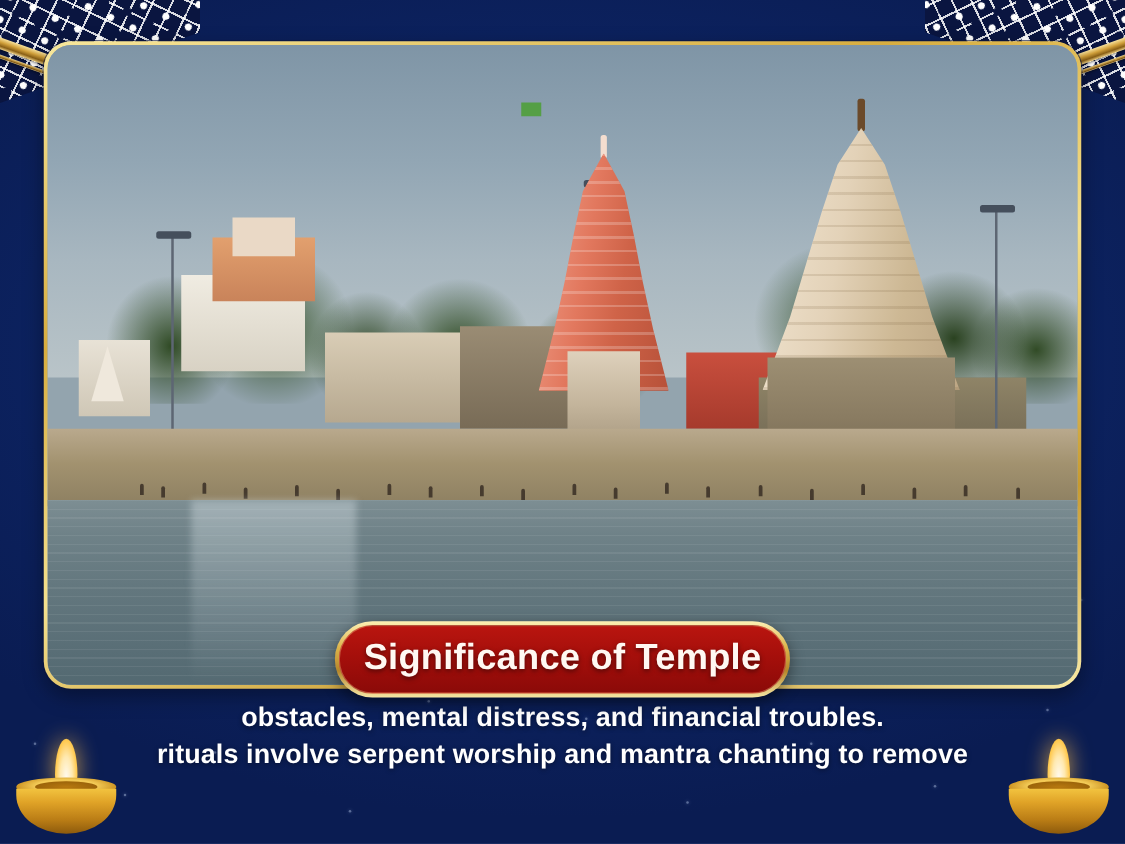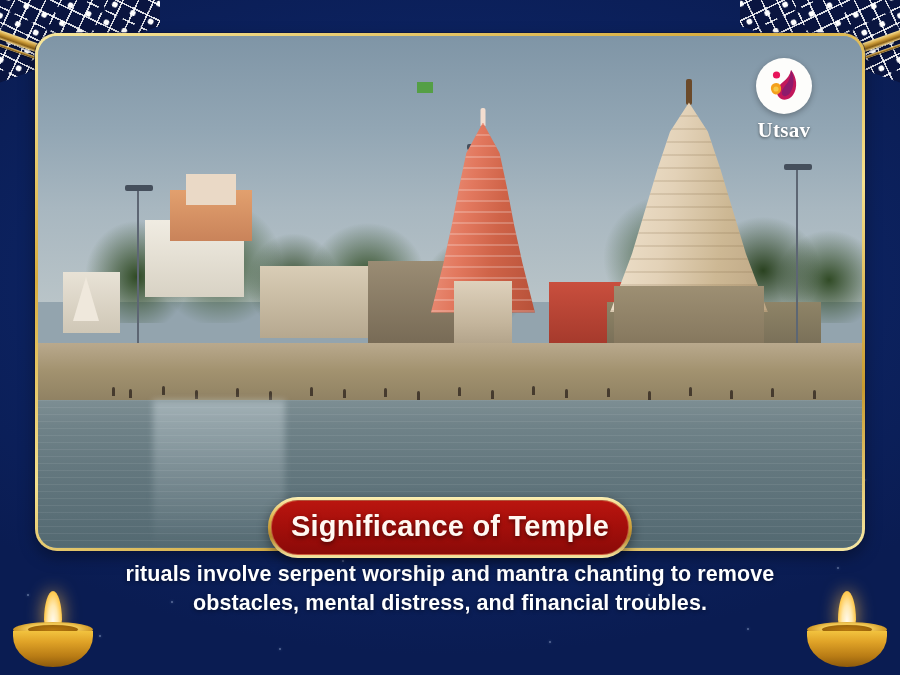--- a/index.html
+++ b/index.html
@@ -394,45 +394,33 @@
           <i style="left:84%; top:68%"></i>
         <i style="left:89%; top:64%"></i>
           <i style="left:94%; top:69%"></i>
       </div>
 
       <div class="water">
         <div class="ripple"></div>
         <div class="glint"></div>
       </div>
 
-      <div class="logo">
-        <div class="logo-mark">
-          <svg width="34" height="36" viewBox="0 0 34 36" aria-hidden="true">
-            <path d="M24 2 C30 9 31 20 26 27 C22 33 14 33 11 28 C8 23 12 17 16 14 C20 11 23 7 24 2 Z" fill="#c2185b"></path>
-            <path d="M24 2 C28 10 27 19 23 25 C20 29 16 29 15 26 C14 22 18 18 21 14 C23 10 24 6 24 2 Z" fill="#8e1a6b"></path>
-            <circle cx="9.5" cy="7" r="3.6" fill="#e8145a"></circle>
-            <path d="M6 16 C11 13 15 17 14 22 C13 27 7 28 5 24 C3.4 21 3.5 17.6 6 16 Z" fill="#f4a11d"></path>
-            <circle cx="9" cy="21" r="2.6" fill="#f7c948"></circle>
-          </svg>
-        </div>
-        <div class="logo-name">Utsav</div>
-      </div>
 
     </div>
   </div>
 
   <div class="badge">
     <div class="badge-inner">
       <span>Significance of Temple</span>
     </div>
   </div>
 
   <div class="caption">
+    <p>obstacles, mental distress, and financial troubles.</p>
     <p>rituals involve serpent worship and mantra chanting to remove</p>
-    <p>obstacles, mental distress, and financial troubles.</p>
   </div>
 
   <div class="diya left">
     <div class="flame"></div>
     <div class="wick"></div>
     <div class="rim"></div>
     <div class="oil"></div>
     <div class="bowl"></div>
   </div>
   <div class="diya right">

